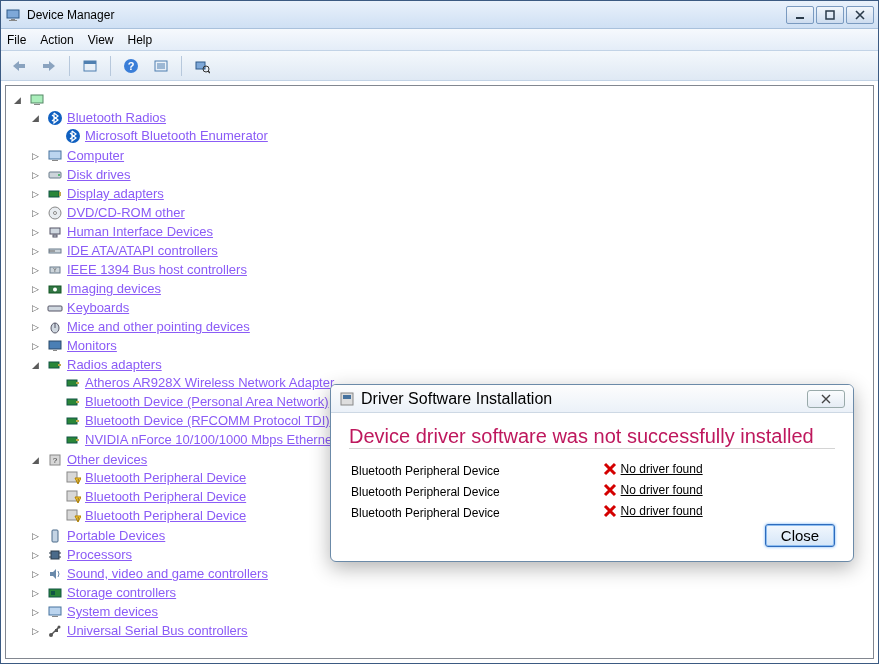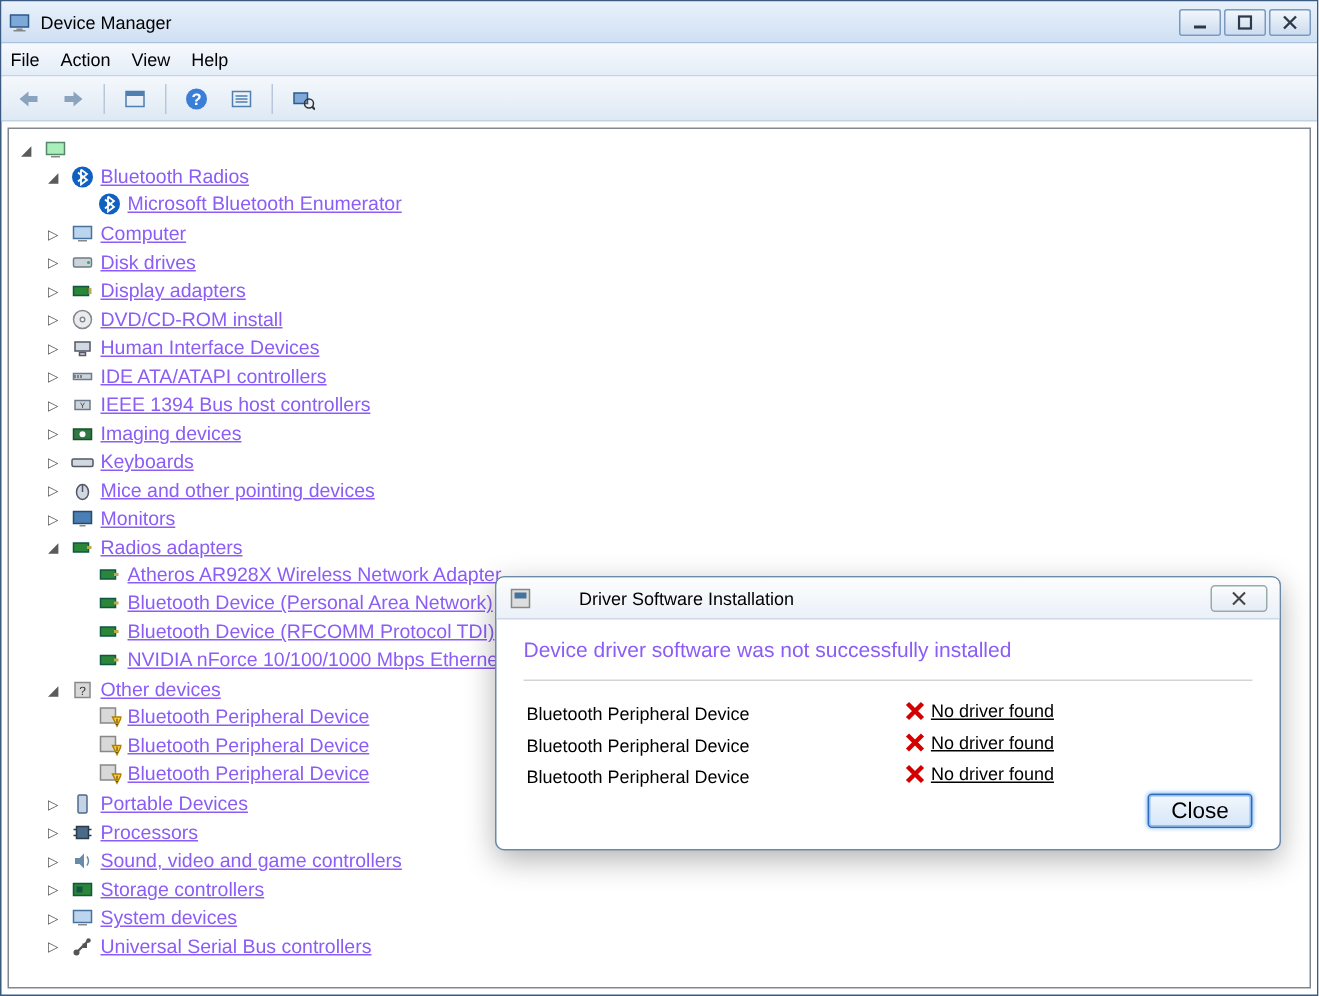--- a/index.html
+++ b/index.html
@@ -120,38 +120,38 @@
 }
 .dialog-titlebar {
   height: 28px;
   background: linear-gradient(#fdfdfd, #ebf1f8);
   border-bottom: 1px solid #cdd8e4;
   display: flex;
   align-items: center;
   padding: 0 8px;
 }
 .dialog-titlebar .dlg-icon { width: 16px; height: 16px; margin-right: 6px; display: inline-flex; align-items: center; justify-content: center; }
-.dialog-titlebar .dlg-title { font-size: 12px; color: #000; margin-left: 25px; }
+.dialog-titlebar .dlg-title { font-size: 16px; color: #000; }
 .dialog-close {
   margin-left: auto;
   width: 38px; height: 18px;
   border: 1px solid #9aa;
   border-radius: 3px;
   background: linear-gradient(#fafcfe,#e5ecf4);
   display: inline-flex; align-items: center; justify-content: center;
   color: #555;
   font-size: 11px;
 }
 .dialog-body {
   padding: 12px 18px 14px 18px;
 }
 .dialog-heading {
-  color: #8b5cf6;
-  font-size: 14px;
-  padding-bottom: 12px;
+  color: #be185d;
+  font-size: 20px;
+  padding-bottom: 0;
   margin-bottom: 10px;
   border-bottom: 1px solid #d4d4d4;
 }
 .dlg-table { width: 100%; }
 .dlg-table td { padding: 1px 0; vertical-align: middle; font-size: 12px; }
 .dlg-table .status { display: inline-flex; align-items: flex-end; gap: 4px; text-decoration: underline; }
 .red-x {
   width: 14px; height: 14px; display: inline-flex; align-items: center; justify-content: center;
 }
 .dlg-link {
@@ -340,21 +340,21 @@
                 </span></li>
 
             <li><span class="row">
                   <span class="expander">▷</span>
                   <span class="node-icon">
                     <svg viewBox="0 0 16 16" width="16" height="16">
                       <circle cx="8" cy="8" r="6" fill="#e8ecf0" stroke="#888"></circle>
                       <circle cx="8" cy="8" r="1.5" fill="#fff" stroke="#888"></circle>
                     </svg>
                   </span>
-                  <span class="node-label">DVD/CD-ROM install</span>
+                  <span class="node-label">DVD/CD-ROM other</span>
                 </span></li>
 
             <li><span class="row">
                   <span class="expander">▷</span>
                   <span class="node-icon">
                     <svg viewBox="0 0 16 16" width="16" height="16">
                       <rect x="3" y="4" width="10" height="6" fill="#d0d8e0" stroke="#556"></rect>
                       <rect x="6" y="11" width="4" height="2" fill="#d0d8e0" stroke="#556"></rect>
                     </svg>
                   </span>

